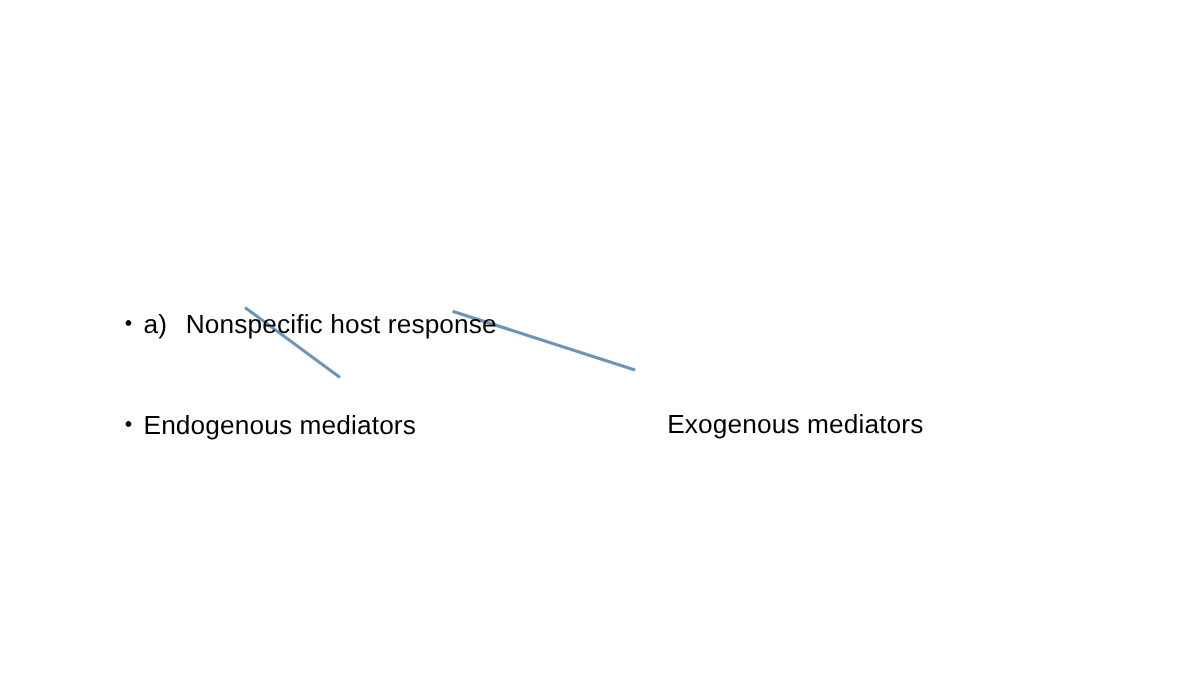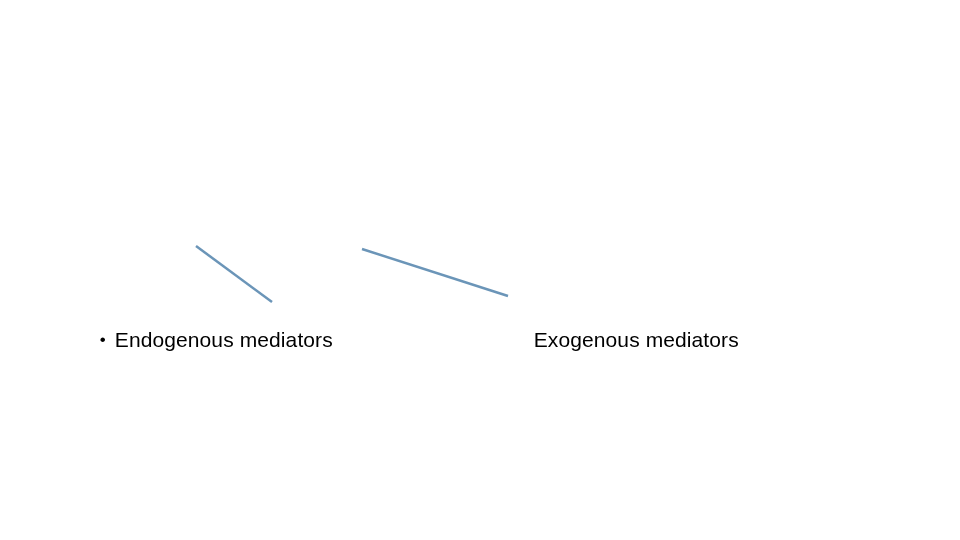--- a/index.html
+++ b/index.html
@@ -83,20 +83,23 @@
 </head>
 <body>
 
 <div id="slide" style="background: rgb(255, 255, 255);">
 
   <svg id="connectors" viewBox="0 0 960 540" width="960" height="540" xmlns="http://www.w3.org/2000/svg">
     <line x1="196" y1="246" x2="272" y2="302" stroke="#6b95b8" stroke-width="2.5" stroke-linecap="butt"></line>
     <line x1="362" y1="249" x2="508" y2="296" stroke="#6b95b8" stroke-width="2.5" stroke-linecap="butt"></line>
   </svg>
 
+  <div class="bullet-line" id="block-a" style="color: rgb(0, 0, 0);">
+    <span class="bullet-mark">•</span><span class="bullet-gap"></span><span>a)</span><span class="bullet-gap"></span> <span>Nonspecific host response</span>
+  </div>
 
   <div class="bullet-line" id="block-b" style="color: rgb(0, 0, 0);">
     <span class="bullet-mark">•</span><span class="bullet-gap"></span><span>Endogenous mediators</span>
   </div>
 
   <div class="bullet-line" id="block-b2" style="color: rgb(0, 0, 0);">
     <span>Exogenous mediators</span>
   </div>
 
 

